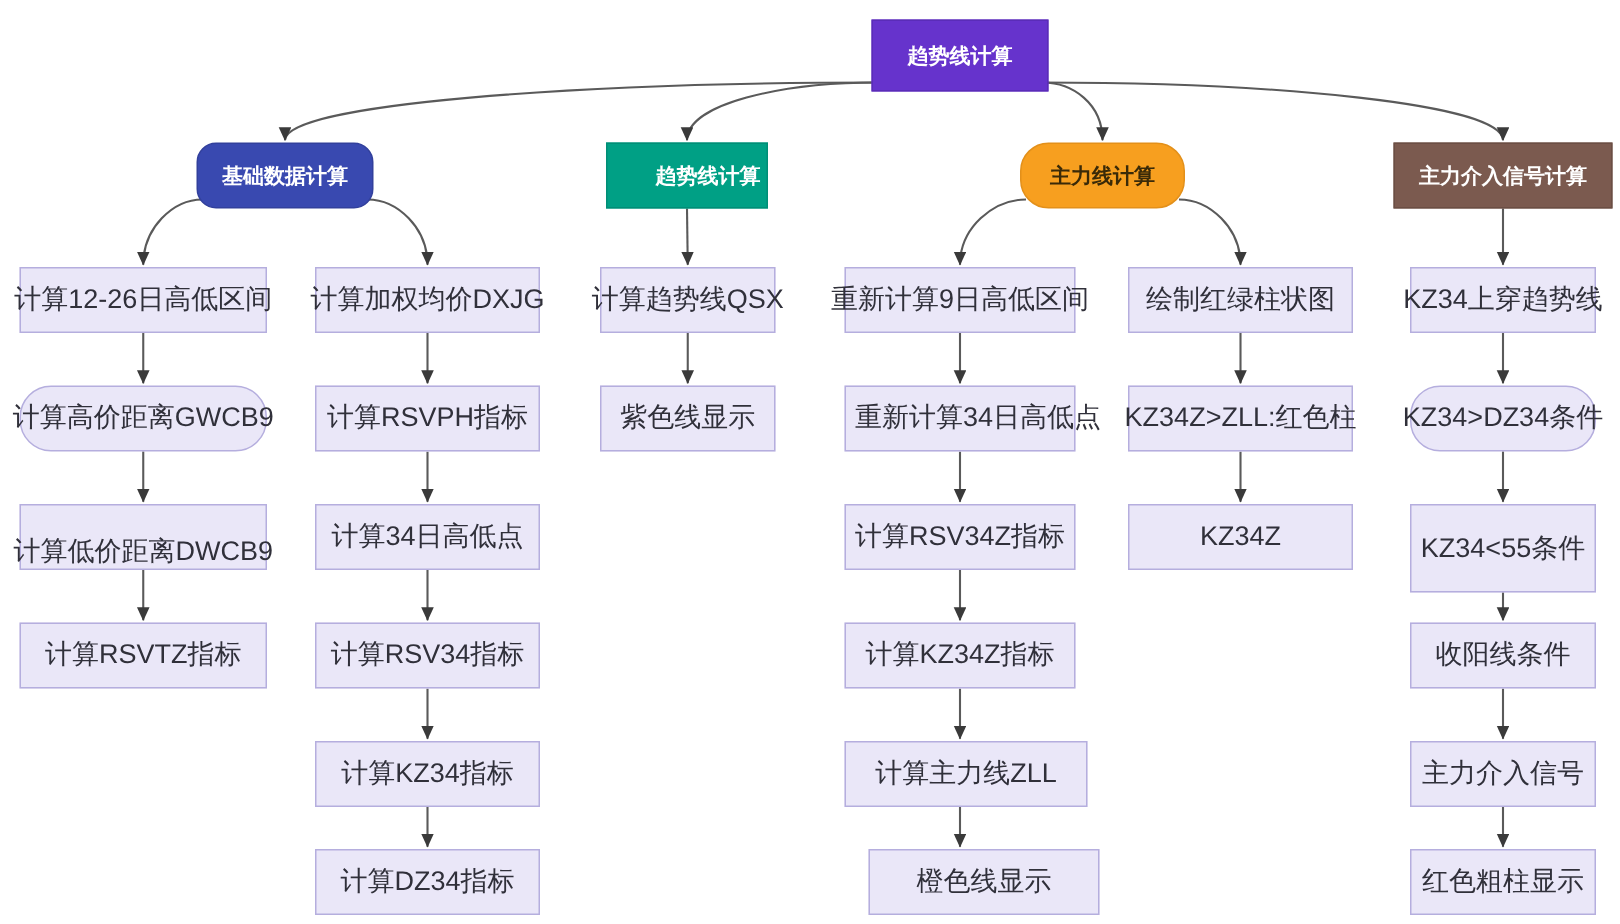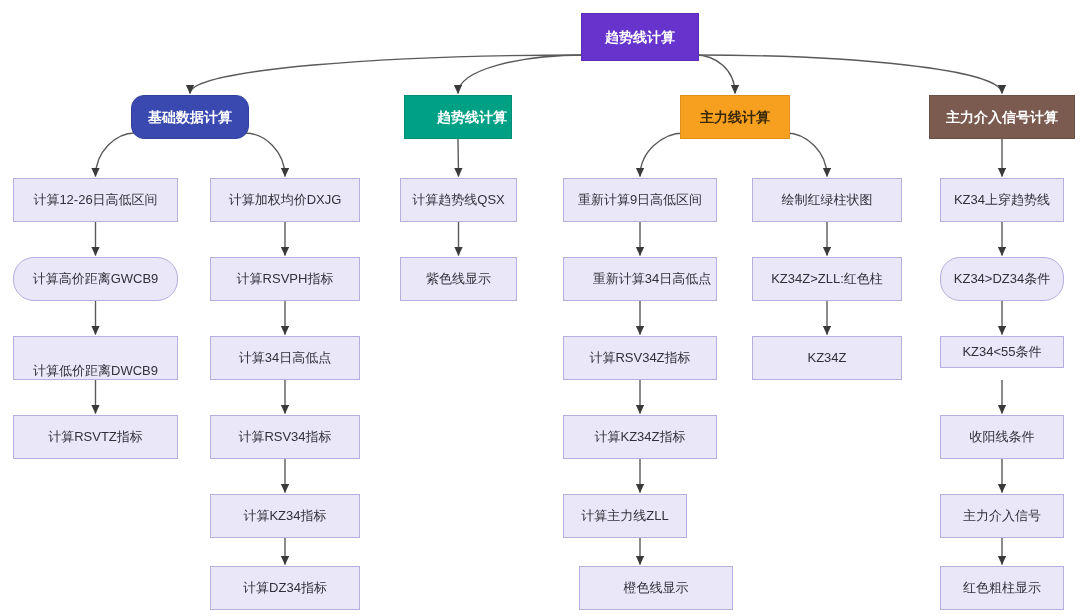--- a/index.html
+++ b/index.html
@@ -72,21 +72,21 @@
     background: #7b5a4f;
     color: #ffffff;
     border: 1px solid #6b4e44;
     font-size: 14px;
     font-weight: 700;
   }
   .node-step {
     background: #eae7f8;
     color: #30303a;
     border: 1px solid #b5aede;
-    font-size: 13px;
+    font-size: 18px;
     font-weight: 400;
   }
 </style>
 </head>
 <body>
 
 <div id="canvas">
   <svg id="edge-layer" viewBox="0 0 1080 616">
     <defs>
       <marker id="arrow" markerWidth="9" markerHeight="9" refX="6.2" refY="3" orient="auto" markerUnits="strokeWidth">
@@ -130,21 +130,21 @@
   <div id="nodes-layer">
       <div class="node node-root" style="left: 581px; top: 13px; width: 118px; height: 48px;">
         <span>趋势线计算</span>
       </div>
       <div class="node node-cat-blue" style="left: 131px; top: 95px; width: 118px; height: 44px; border-radius: 13px;">
         <span>基础数据计算</span>
       </div>
       <div class="node node-cat-teal" style="left: 404px; top: 95px; width: 108px; height: 44px;">
         <span>趋势线计算</span>
       </div>
-      <div class="node node-cat-orange" style="left: 680px; top: 95px; width: 110px; height: 44px;">
+      <div class="node node-cat-orange" style="left: 680px; top: 95px; width: 110px; height: 44px; border-radius: 19px;">
         <span>主力线计算</span>
       </div>
       <div class="node node-cat-brown" style="left: 929px; top: 95px; width: 146px; height: 44px;">
         <span>主力介入信号计算</span>
       </div>
       <div class="node node-step" style="left: 13px; top: 178px; width: 165px; height: 44px;">
         <span>计算12-26日高低区间</span>
       </div>
       <div class="node node-step" style="left: 13px; top: 257px; width: 165px; height: 44px; border-radius: 21px;">
         <span>计算高价距离GWCB9</span>
@@ -184,42 +184,42 @@
       </div>
       <div class="node node-step" style="left: 563px; top: 257px; width: 154px; height: 44px; padding-left: 24px;">
         <span>重新计算34日高低点</span>
       </div>
       <div class="node node-step" style="left: 563px; top: 336px; width: 154px; height: 44px;">
         <span>计算RSV34Z指标</span>
       </div>
       <div class="node node-step" style="left: 563px; top: 415px; width: 154px; height: 44px;">
         <span>计算KZ34Z指标</span>
       </div>
-      <div class="node node-step" style="left: 563px; top: 494px; width: 124px; height: 44px;">
+      <div class="node node-step" style="left: 563px; top: 494px; width: 162px; height: 44px;">
         <span>计算主力线ZLL</span>
       </div>
       <div class="node node-step" style="left: 563px; top: 566px; width: 154px; height: 44px; margin-left: 16px;">
         <span>橙色线显示</span>
       </div>
       <div class="node node-step" style="left: 752px; top: 178px; width: 150px; height: 44px;">
         <span>绘制红绿柱状图</span>
       </div>
       <div class="node node-step" style="left: 752px; top: 257px; width: 150px; height: 44px;">
         <span>KZ34Z&gt;ZLL:红色柱</span>
       </div>
       <div class="node node-step" style="left: 752px; top: 336px; width: 150px; height: 44px;">
         <span>KZ34Z</span>
       </div>
       <div class="node node-step" style="left: 940px; top: 178px; width: 124px; height: 44px;">
         <span>KZ34上穿趋势线</span>
       </div>
       <div class="node node-step" style="left: 940px; top: 257px; width: 124px; height: 44px; border-radius: 20px;">
         <span>KZ34&gt;DZ34条件</span>
       </div>
-      <div class="node node-step" style="left: 940px; top: 336px; width: 124px; height: 32px;">
+      <div class="node node-step" style="left: 940px; top: 336px; width: 124px; height: 59px;">
         <span>KZ34&lt;55条件</span>
       </div>
       <div class="node node-step" style="left: 940px; top: 415px; width: 124px; height: 44px;">
         <span>收阳线条件</span>
       </div>
       <div class="node node-step" style="left: 940px; top: 494px; width: 124px; height: 44px;">
         <span>主力介入信号</span>
       </div>
       <div class="node node-step" style="left: 940px; top: 566px; width: 124px; height: 44px;">
         <span>红色粗柱显示</span>

